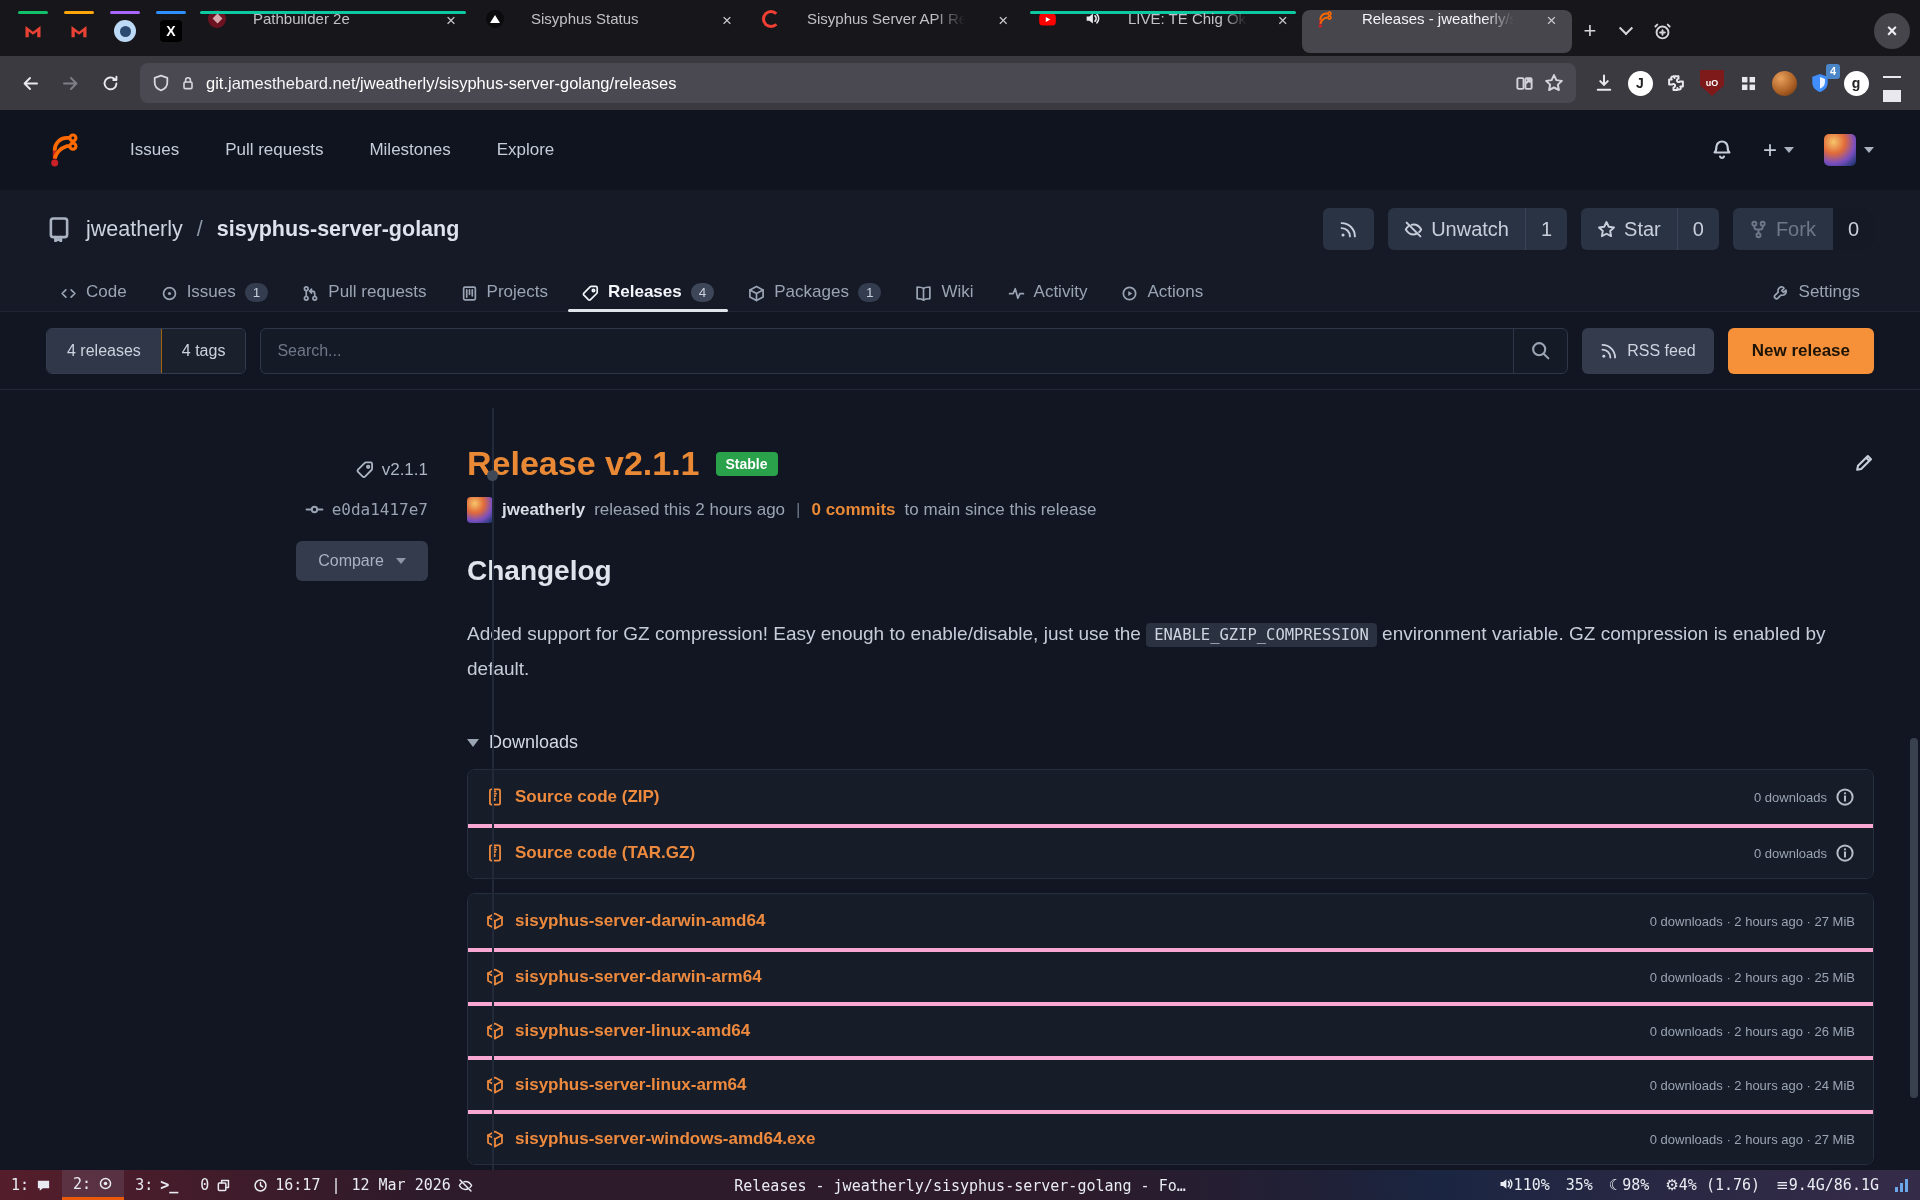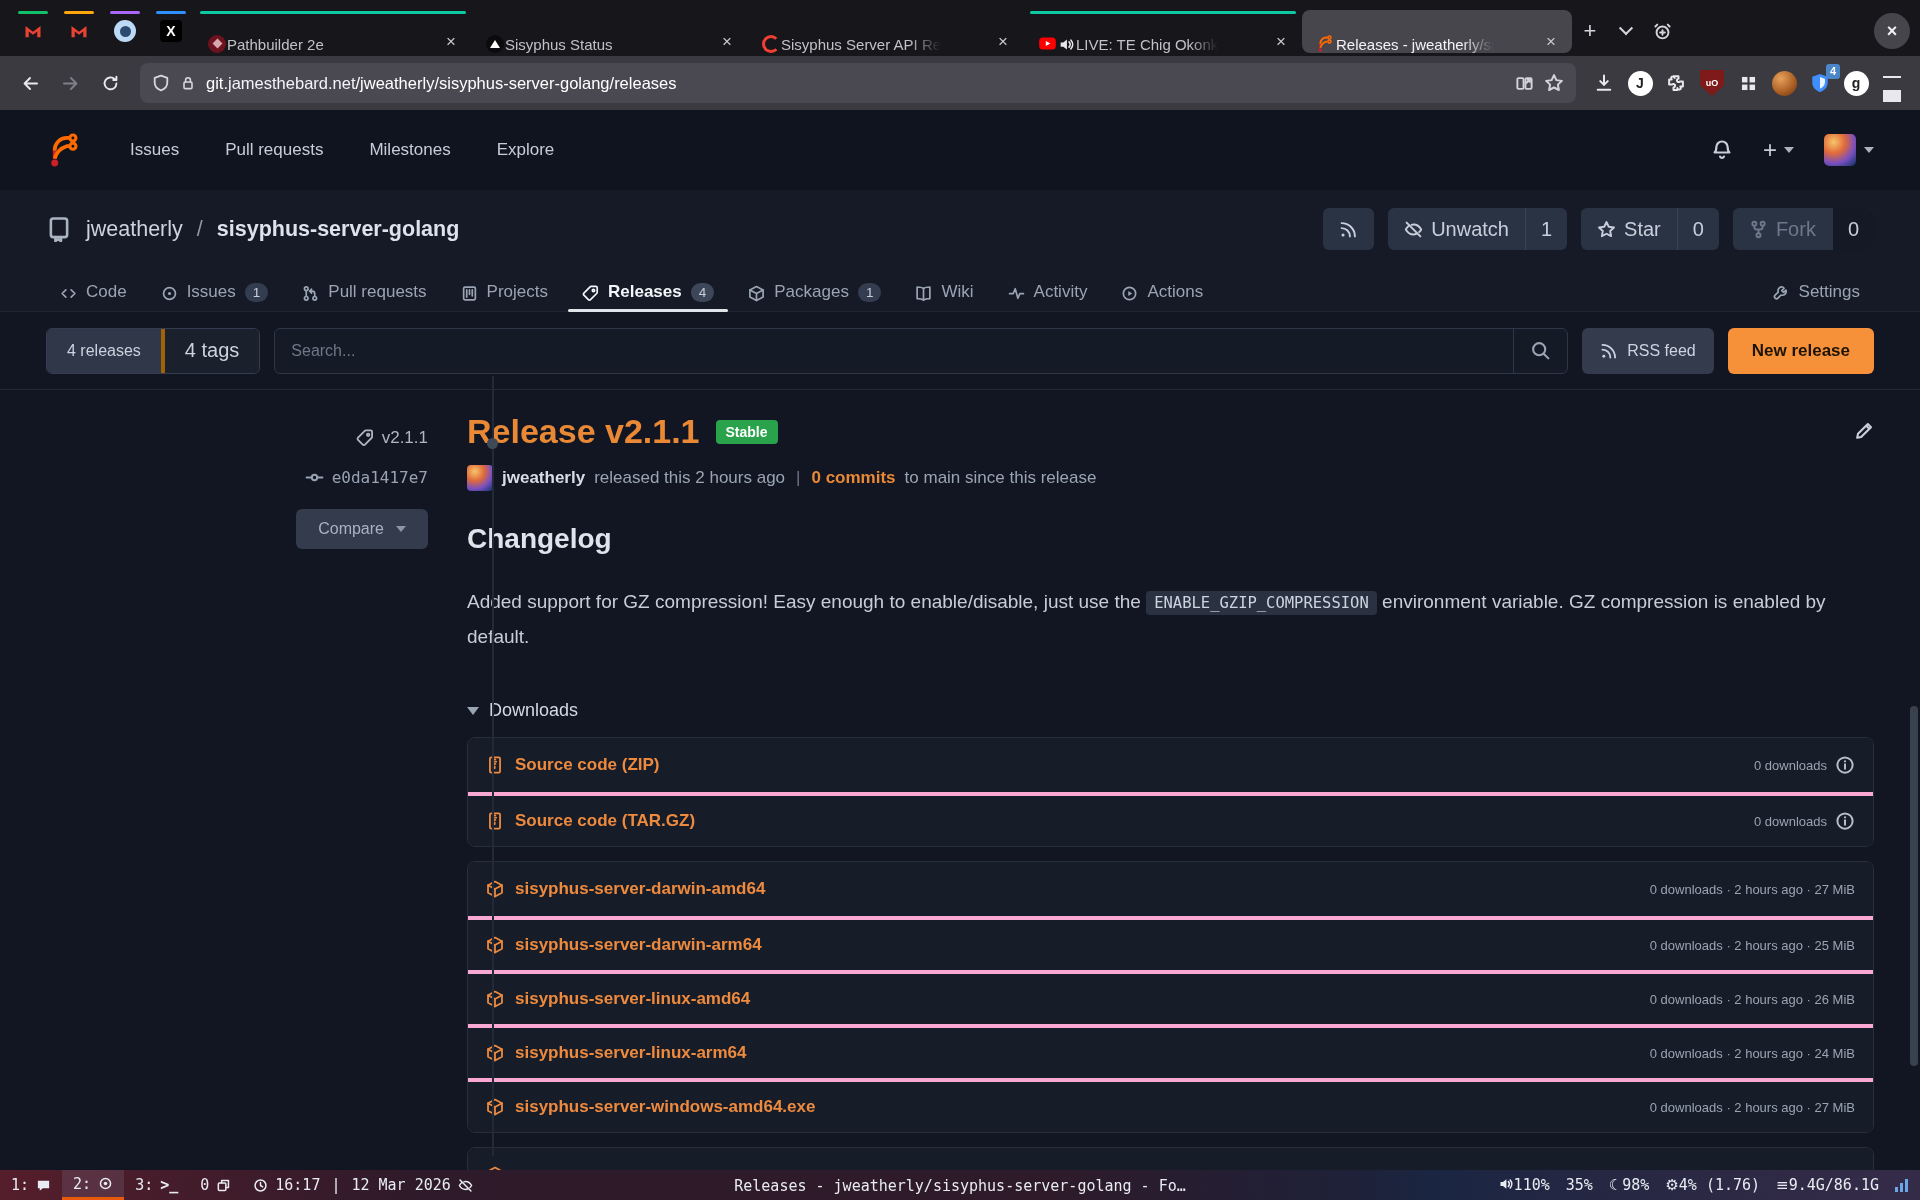--- a/index.html
+++ b/index.html
@@ -7,21 +7,21 @@
     font-family:"Liberation Sans", sans-serif; }
   svg { display:block; }
   .ico { fill:none; stroke:currentColor; stroke-width:1.6; stroke-linecap:round; stroke-linejoin:round; }
 
   
   .chrome { position:absolute; top:0; left:0; width:1920px; height:110px; background:#17161a; }
   .tabstrip { height:56px; display:flex; align-items:center; padding:0 10px; }
   .ptab { position:relative; width:46px; height:42px; margin-top:6px; border-radius:8px;
     display:grid; place-items:center; }
   .tab { position:relative; height:43px; margin-top:6px; border-radius:8px; display:flex;
-    align-items:flex-end; gap:1px; padding:0 10px 0 14px; color:#c2c1c8; font-size:15px; }
+    align-items:flex-start; gap:27px; padding:0 10px 0 14px; color:#c2c1c8; font-size:15px; }
   .tab.active { background:#47464d; color:#f3f2f7; }
   .tab .title { white-space:nowrap; overflow:hidden; max-width:188px; }
   .tab .fade { -webkit-mask-image:linear-gradient(90deg,#000 80%,transparent); }
   .tab .close { margin-left:auto; font-size:17px; color:#c9c8cf; width:22px; height:22px;
     display:grid; place-items:center; border-radius:5px; }
   .stripe { position:absolute; top:1px; left:6px; right:6px; height:3px; border-radius:3px; }
   .ptab .stripe { left:8px; right:8px; }
   .s-green{background:#12c06a}.s-orange{background:#ffa60a}.s-purple{background:#a866ff}
   .s-blue{background:#2e8fff}.s-teal{background:#0cc9a2}
   .chromebtn { width:36px; height:36px; margin-top:6px; border-radius:8px; display:grid;
@@ -76,34 +76,34 @@
     background:#dfe3ea; border-radius:2px; }
   .rtab .cbadge { background:#343d4f; color:#c8cfdb; font-size:13.5px; font-weight:400;
     border-radius:20px; padding:2px 8px; }
   .rtab.active .cbadge { background:#3e4759; }
   .rtab.settings { margin-left:auto; }
 
   .toolbar { position:absolute; top:312px; left:0; width:1920px; height:78px; background:#111622;
     display:flex; align-items:center; padding:0 46px; gap:14px; border-bottom:1px solid #212836;justify-content:flex-end; }
   .segmented { display:flex; height:46px; border:1px solid #343d50; border-radius:6px; overflow:hidden; }
   .segmented .sega { background:#2f3748; color:#ccd3df; font-size:16px; display:flex; align-items:center; padding:0 20px; }
-  .segmented .segb { background:#1a202c; color:#ccd3df; font-size:20px; display:flex; align-items:center;
-    padding:12px 20px; border-left:4px solid #a16207; }
+  .segmented .segb { background:#1a202c; color:#ccd3df; font-size:16px; display:flex; align-items:center;
+    padding:12px 20px; border-left:1px solid #a16207; }
   .searchwrap { flex:1; height:46px; border:1px solid #2e3648; border-radius:6px; background:#141a26;
     display:flex; overflow:hidden; }
   .searchwrap input { flex:1; background:transparent; border:none; outline:none; color:#cfd6e2;
     font-size:16px; padding:0 16px; font-family:"Liberation Sans",sans-serif; }
   .searchwrap input::placeholder { color:#6f7888; }
   .searchaddon { width:54px; border-left:1px solid #2e3648; display:grid; place-items:center; color:#9aa4b4; }
   .rssbtn { height:46px; background:#333b4d; border-radius:6px; color:#cdd4e0; font-size:16px;
     display:flex; align-items:center; gap:9px; padding:0 18px; }
   .newrel { height:46px; background:#f6913a; border-radius:6px; color:#1d1407; font-size:17px;
     font-weight:700; display:flex; align-items:center; padding:0 24px; }
 
-  .release { position:absolute; top:376px; left:0; width:1920px; height:780px; }
+  .release { position:absolute; top:408px; left:0; width:1920px; height:780px; }
   .tline { position:absolute; left:492px; top:0; bottom:0; width:2px; background:#222938; }
   .tdot { position:absolute; left:487px; top:62px; width:11px; height:11px; border-radius:50%; background:#3f4958; }
   .relgrid { display:flex; height:100%; }
   .leftcol { width:446px; padding:52px 18px 0 0; display:flex; flex-direction:column; align-items:flex-end; }
   .tagline { display:flex; align-items:center; gap:8px; color:#aeb6c4; font-size:17px; }
   .commitline { margin-top:20px; display:flex; align-items:center; gap:8px; color:#98a2b3;
     font-family:"DejaVu Sans Mono",monospace; font-size:16px; }
   .comparebtn { margin-top:22px; height:40px; background:#333b4c; border-radius:6px; color:#a9b2c2;
     font-size:16px; display:flex; align-items:center; gap:12px; padding:0 22px; }
   .comparebtn .caret { border-top-color:#8d96a6; }

